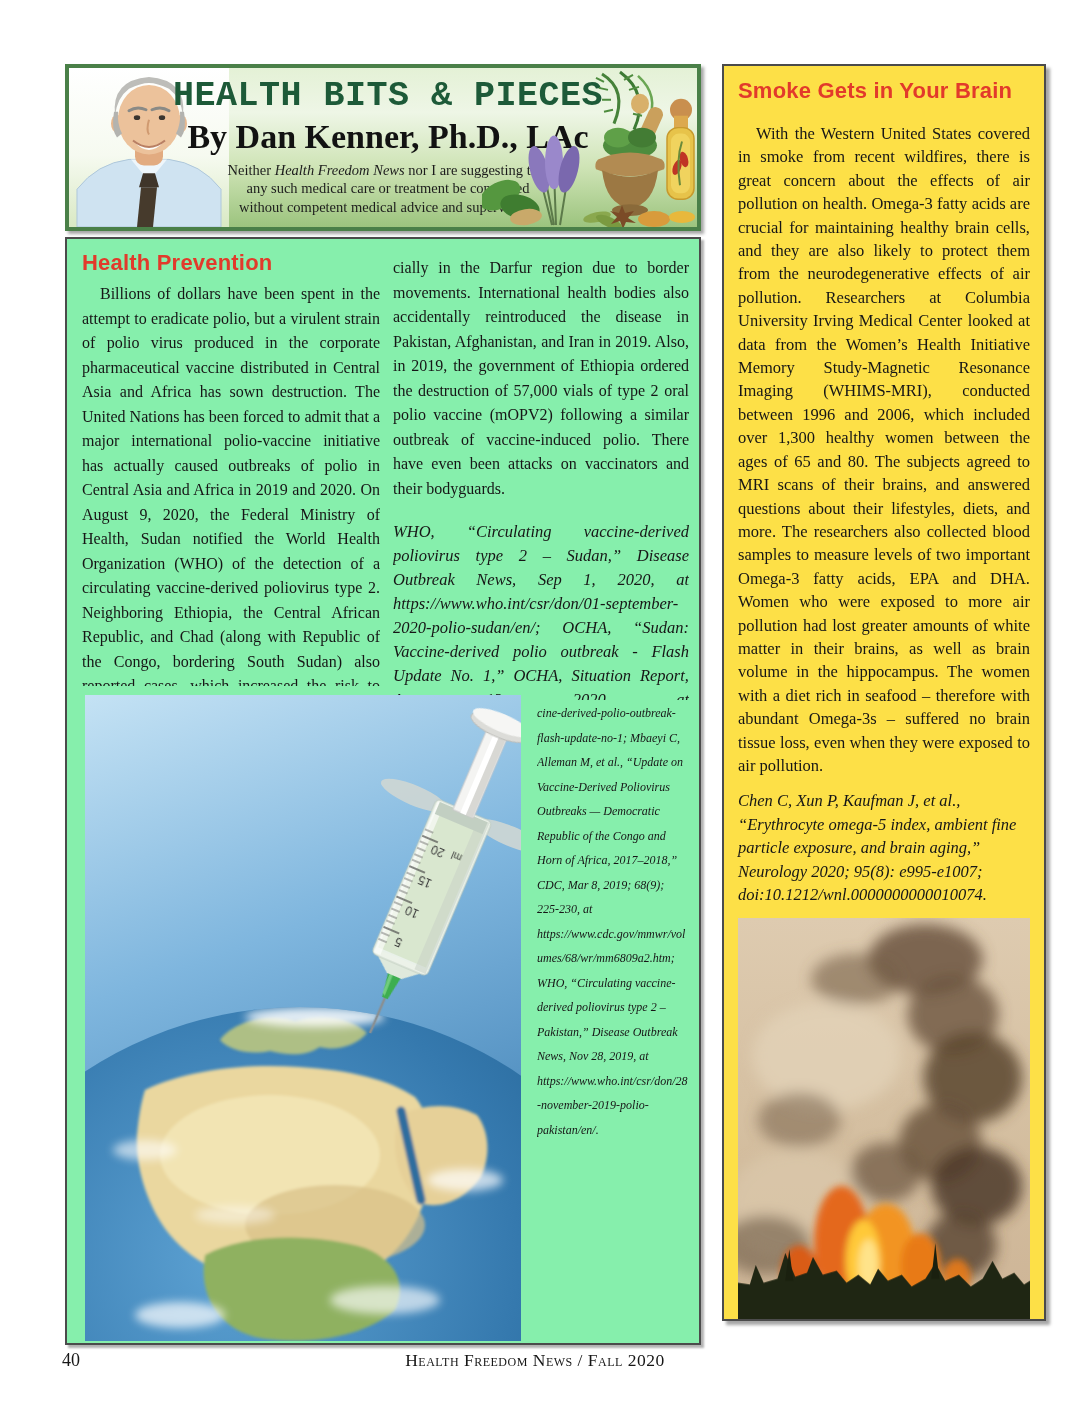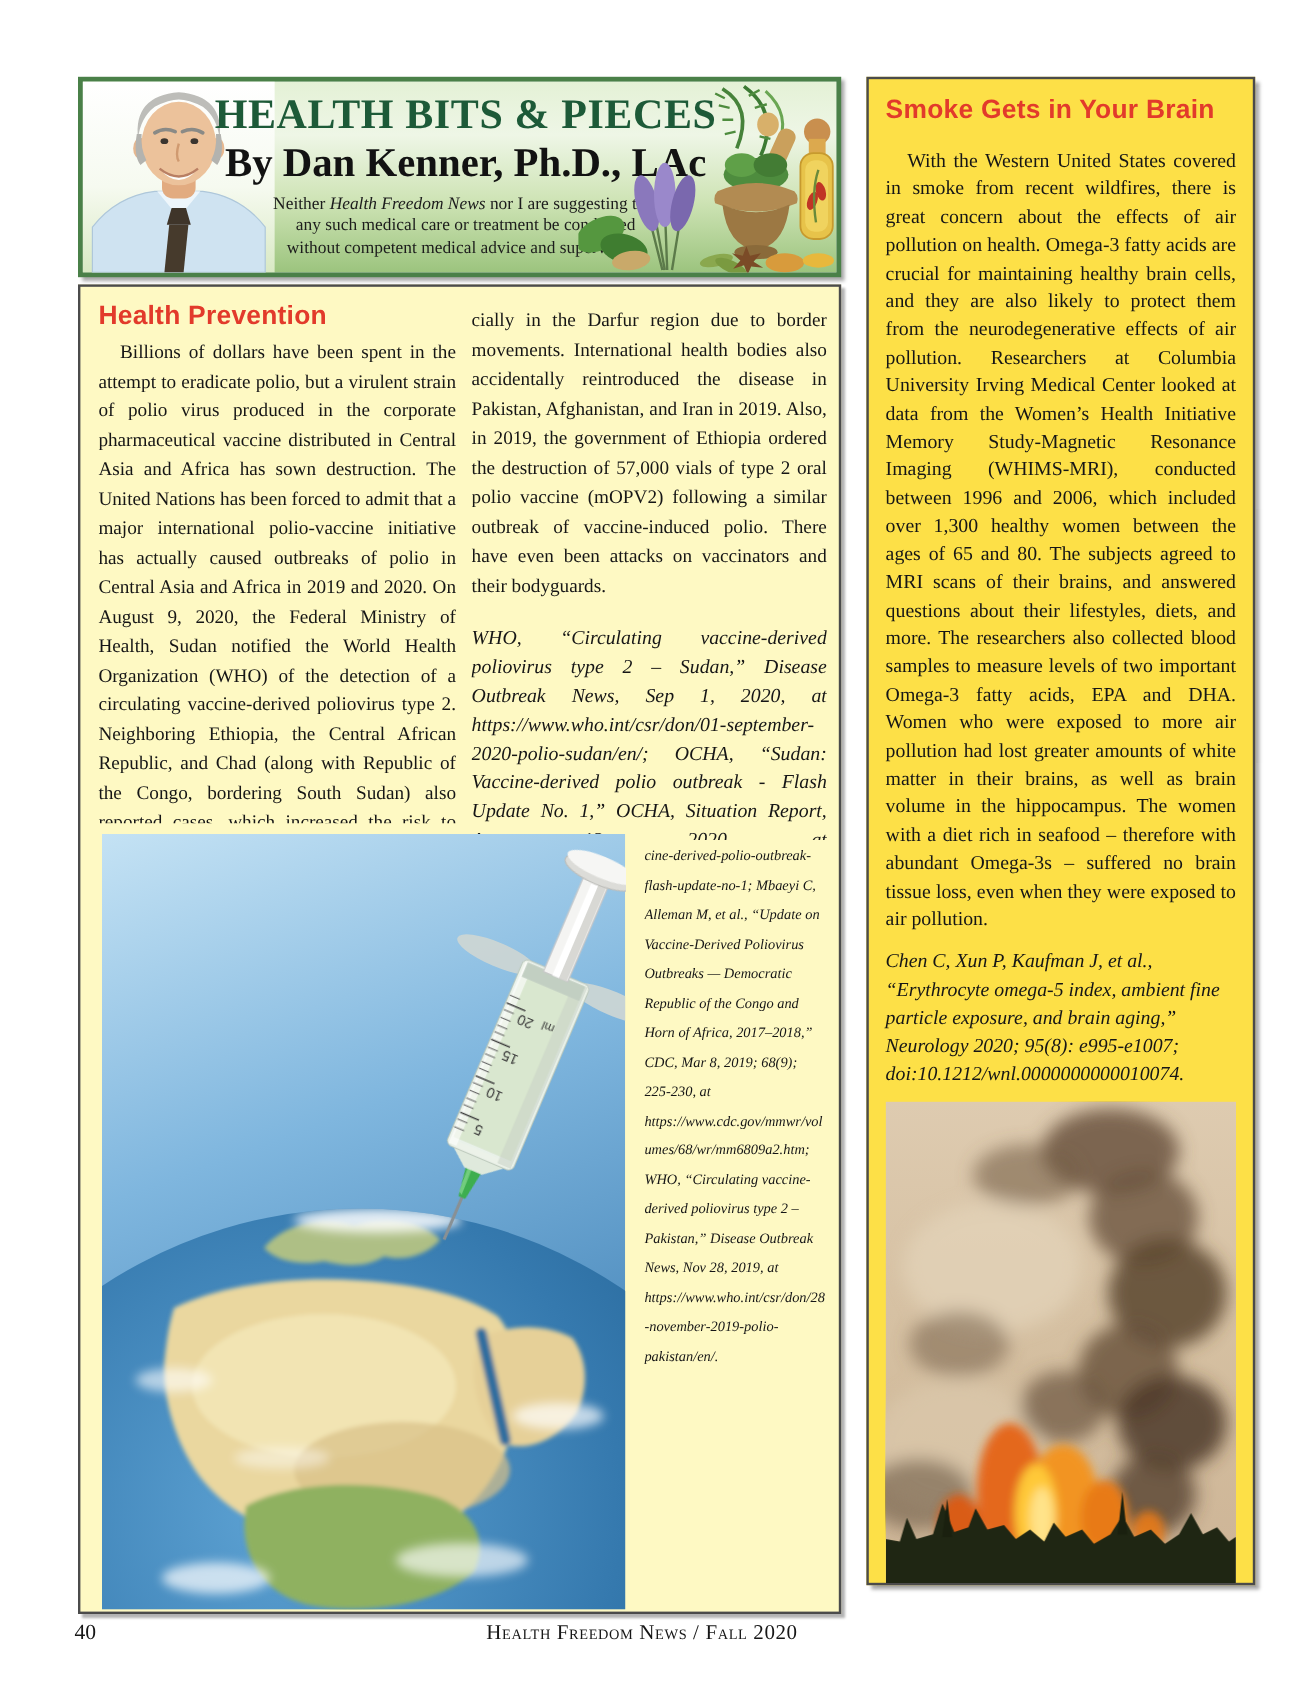--- a/index.html
+++ b/index.html
@@ -11,32 +11,32 @@
   .banner{
     position:absolute;left:65px;top:64px;width:628px;height:159px;
     border:4px solid #4a8048;
     background:linear-gradient(180deg,#e4f1d6 0%,#eef6e6 28%,#cfe4b6 62%,#9cc47e 100%);
     box-shadow:3px 3px 3px rgba(60,60,60,.45);
   }
   .banner-photo{position:absolute;left:0;top:0;width:160px;height:159px;}
   .banner-herbs{position:absolute;right:0;top:0;width:215px;height:159px;}
   .banner-text{position:absolute;left:104px;top:10px;width:430px;text-align:center;}
   .banner-title{
-    font-family:Liberation Serif, serif;font-weight:600;font-size:35px;
+    font-family:Liberation Mono, monospace;font-weight:600;font-size:35px;
     color:#1d5a38;letter-spacing:.5px;white-space:nowrap;line-height:1.05;
   }
   .banner-byline{font-size:34px;color:#121212;line-height:1.15;margin-top:2px;font-weight:bold;}
   .banner-disclaimer{
     font-size:14.5px;color:#1c1c1c;line-height:1.27;margin:5px auto 0;width:330px;
   }
   .banner-disclaimer .jrnl{font-style:italic;}
   
   .left-box{
     position:absolute;left:65px;top:237px;width:632px;height:1104px;
-    background:#fef9c3;border:2px solid #4b4b4b;
+    background:#86efac;border:2px solid #4b4b4b;
     box-shadow:3px 3px 2px rgba(0,0,0,.3);
   }
   .right-box{
     position:absolute;left:722px;top:64px;width:320px;height:1253px;
     background:#fde047;border:2px solid #4b4b4b;
     box-shadow:4px 4px 3px rgba(0,0,0,.35);
     padding:0;overflow:hidden;
   }
   .article-heading{
     font-family:"Liberation Sans",sans-serif;font-weight:bold;

